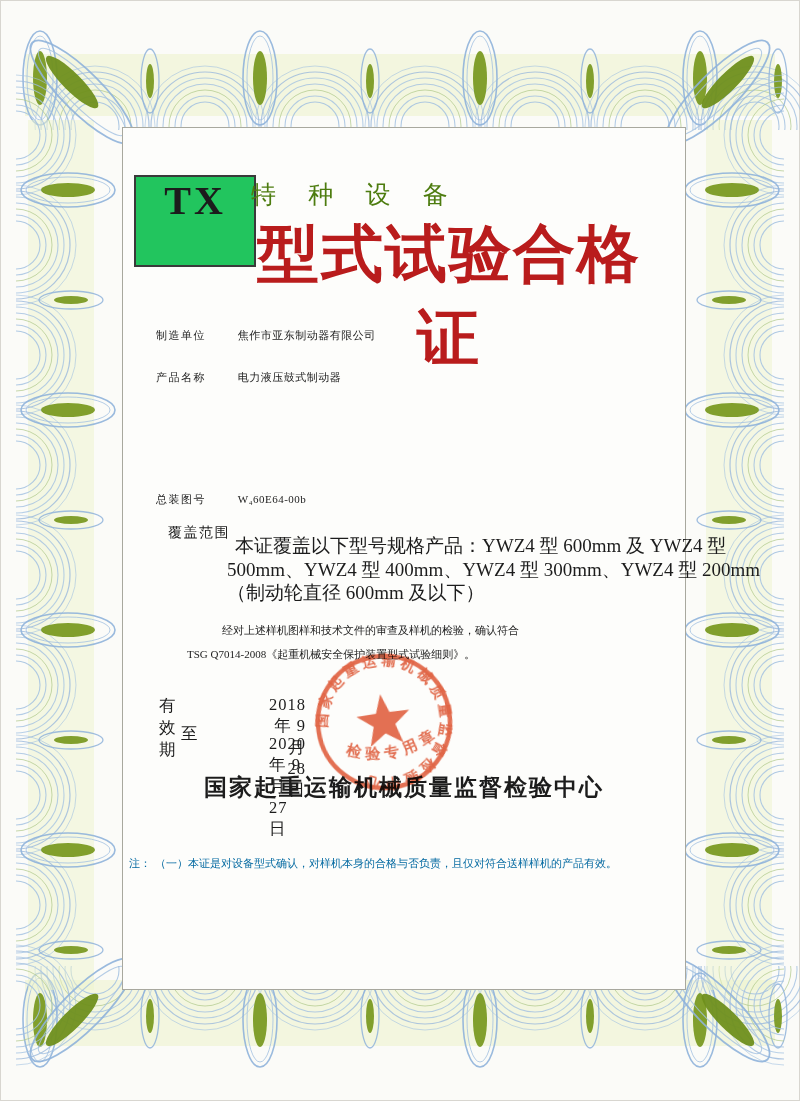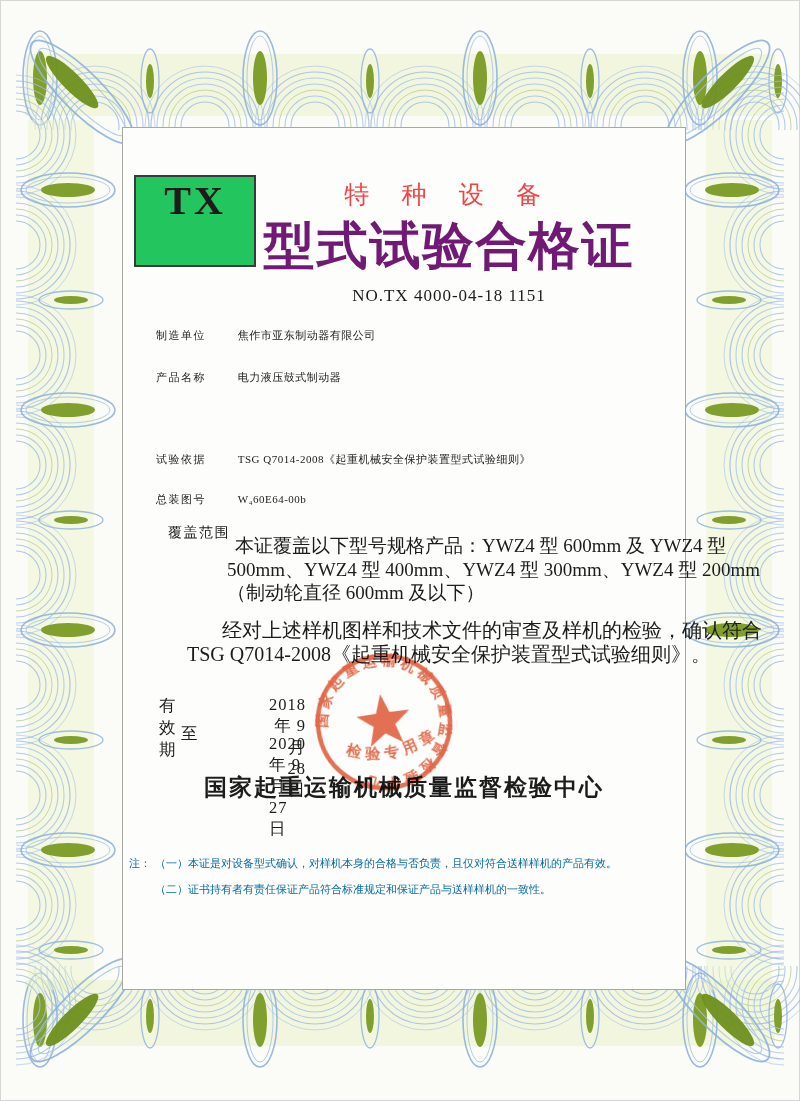--- a/index.html
+++ b/index.html
@@ -15,40 +15,40 @@
     position:absolute;left:122px;top:127px;width:562px;height:861px;
     background:#fdfdfb;border:1px solid #a8a89e;z-index:2;
   }
   
   .tx-box{
     position:absolute;left:11px;top:47px;width:118px;height:88px;
     border:2px solid #3a3a3a;display:flex;align-items:flex-start;justify-content:center;
     font-size:40px;font-weight:bold;letter-spacing:3px;background:#22c55e;
   }
   .title-small{
-    position:absolute;left:128px;top:50px;width:396px;text-align:center;
-    font-size:25px;letter-spacing:13px;color:#ef4444;
+    position:absolute;left:128px;top:50px;width:396px;
+    font-size:25px;letter-spacing:13px;color:#4d7c0f;
   }
   .title-large{
     position:absolute;left:124px;top:84px;width:404px;text-align:center;
-    font-size:51px;font-weight:bold;letter-spacing:2px;color:#701a75;
+    font-size:62px;font-weight:bold;letter-spacing:2px;color:#b91c1c;
   }
   .cert-no{
     position:absolute;left:128px;top:158px;width:396px;text-align:center;
     font-size:17px;letter-spacing:1px;
   }
   
   .row{position:absolute;left:33px;font-size:11px;white-space:nowrap;}
   .row .lbl{display:inline-block;width:79px;letter-spacing:1.5px;}
   .row .val{letter-spacing:0.5px;}
   .r1{top:200px}.r2{top:242px}.r3{top:283px}.r4{top:324px}.r5{top:364px}
   .coverage-label{position:absolute;left:33px;top:396px;font-size:14px;letter-spacing:1.5px;margin-left:12px;}
   .coverage{position:absolute;left:104px;top:406px;font-size:19px;line-height:23.5px;white-space:nowrap;}
   .coverage .l1{padding-left:8px;}
-  .paragraph{position:absolute;left:64px;top:491px;font-size:20px;line-height:23.5px;white-space:nowrap;}
+  .paragraph{position:absolute;left:64px;top:491px;font-size:11px;line-height:23.5px;white-space:nowrap;}
   .paragraph .l1{padding-left:35px;}
   
   .validity{position:absolute;left:0;top:567px;font-size:16.5px;}
   .v-lbl{position:absolute;left:36px;top:0;letter-spacing:2px;}
   .v-to{position:absolute;left:58px;top:28px;}
   .v-from{position:absolute;left:146px;top:0;letter-spacing:1px;text-align:right;}
   .v-until{position:absolute;left:146px;top:39px;letter-spacing:1px;}
   
   .stamp{position:absolute;left:176px;top:509px;width:170px;height:170px;z-index:3;
          transform:rotate(-8deg);opacity:.88;mix-blend-mode:multiply;}
@@ -208,33 +208,28 @@
     </g>
   </svg>
 
   <div class="inner">
 
     <div class="tx-box">
       <span>TX</span>
     </div>
     <div class="title-small">特 种 设 备</div>
     <div class="title-large">型式试验合格证</div>
-    <div class="cert-no">NO.TX 4000-04-18 1151</div>
 
     <div class="row r1">
       <span class="lbl">制造单位</span>
       <span class="val">焦作市亚东制动器有限公司</span>
     </div>
     <div class="row r2">
       <span class="lbl">产品名称</span>
       <span class="val">电力液压鼓式制动器</span>
-    </div>
-    <div class="row r4">
-      <span class="lbl">试验依据</span>
-      <span class="val">TSG Q7014-2008《起重机械安全保护装置型式试验细则》</span>
     </div>
     <div class="row r5">
       <span class="lbl">总装图号</span>
       <span class="val">W₄60E64-00b</span>
     </div>
 
     <div class="coverage-label">覆盖范围</div>
     <div class="coverage">
       <div class="l1">本证覆盖以下型号规格产品：YWZ4 型 600mm 及 YWZ4 型</div>
       <div>500mm、YWZ4 型 400mm、YWZ4 型 300mm、YWZ4 型 200mm</div>
@@ -265,17 +260,16 @@
       </text>
       <text font-size="15" font-weight="bold" fill="#de4f2b" letter-spacing="5" opacity=".92" font-family="Liberation Serif, DejaVu Serif, serif">
         <textPath href="#bannerPath" startOffset="3">检验专用章</textPath>
       </text>
     </svg>
 
     <div class="issuer">国家起重运输机械质量监督检验中心</div>
 
     <div class="notes">
       <div class="note-line"><span class="pfx">注：</span><span>（一）本证是对设备型式确认，对样机本身的合格与否负责，且仅对符合送样样机的产品有效。</span></div>
-      <div class="note-line"><span class="ind"></span><span>（二）证书持有者有责任保证产品符合标准规定和保证产品与送样样机的一致性。</span></div>
     </div>
 
   </div>
 </div>
 
 </body></html>

